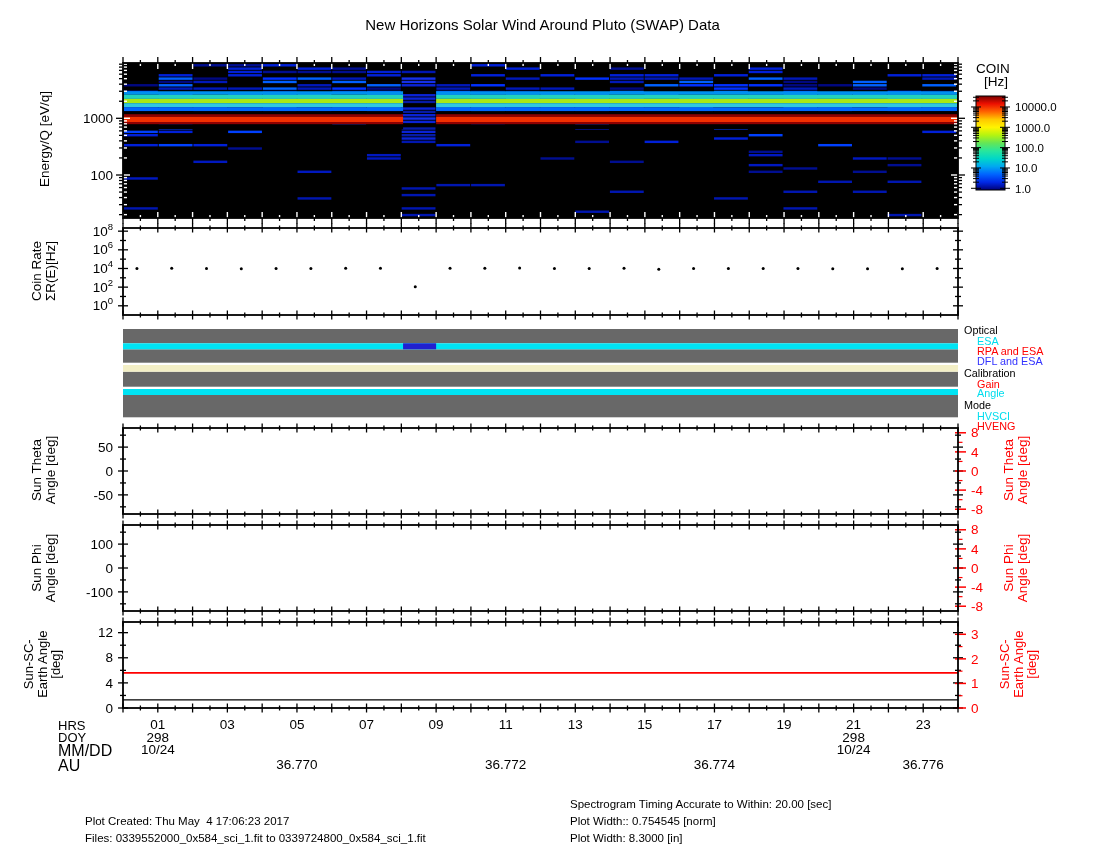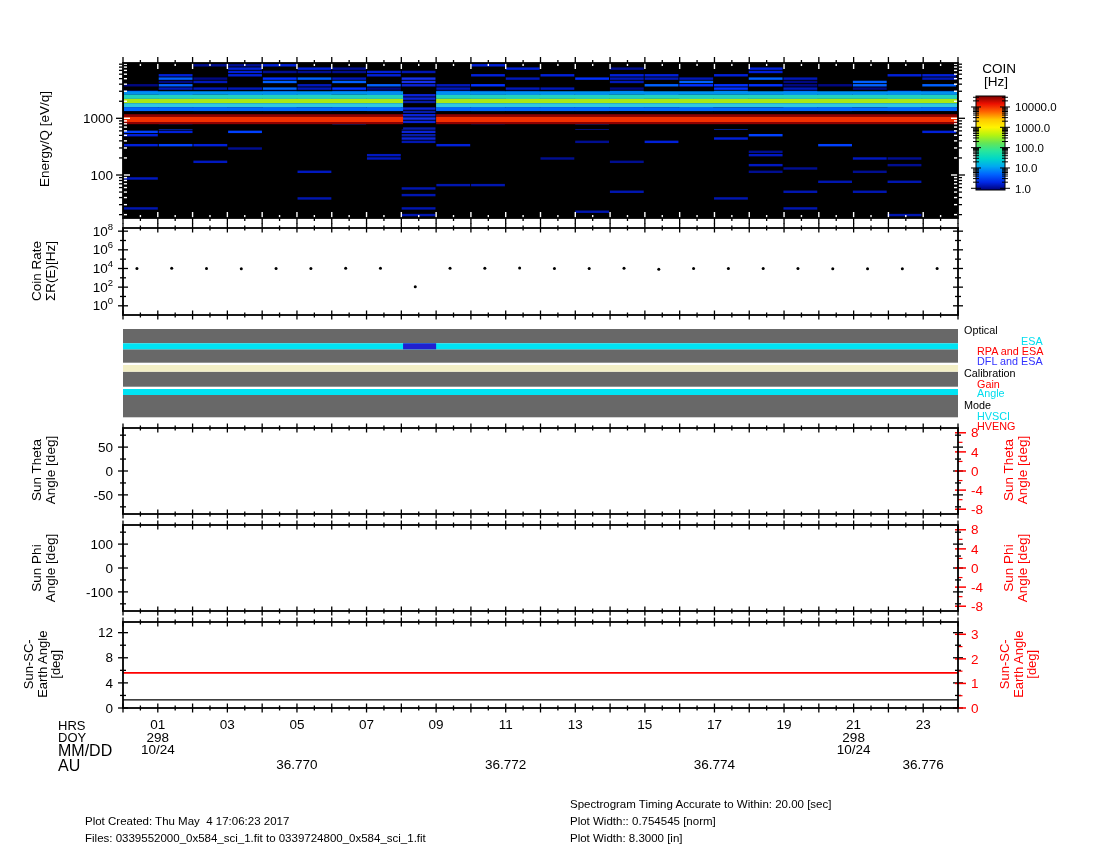--- a/index.html
+++ b/index.html
@@ -1279,22 +1279,23 @@
       <text x="157.79166666666666" y="741.5" font-size="13.5" fill="#000" text-anchor="middle" font-family="&quot;Liberation Sans&quot;,&quot;DejaVu Sans&quot;,sans-serif">298</text>
       <text x="853.625" y="741.5" font-size="13.5" fill="#000" text-anchor="middle" font-family="&quot;Liberation Sans&quot;,&quot;DejaVu Sans&quot;,sans-serif">298</text>
       <text x="157.79166666666666" y="754" font-size="13.5" fill="#000" text-anchor="middle" font-family="&quot;Liberation Sans&quot;,&quot;DejaVu Sans&quot;,sans-serif">10/24</text>
       <text x="853.625" y="754" font-size="13.5" fill="#000" text-anchor="middle" font-family="&quot;Liberation Sans&quot;,&quot;DejaVu Sans&quot;,sans-serif">10/24</text>
       <text x="296.95833333333337" y="769" font-size="13.5" fill="#000" text-anchor="middle" font-family="&quot;Liberation Sans&quot;,&quot;DejaVu Sans&quot;,sans-serif">36.770</text>
       <text x="505.7083333333333" y="769" font-size="13.5" fill="#000" text-anchor="middle" font-family="&quot;Liberation Sans&quot;,&quot;DejaVu Sans&quot;,sans-serif">36.772</text>
       <text x="714.4583333333334" y="769" font-size="13.5" fill="#000" text-anchor="middle" font-family="&quot;Liberation Sans&quot;,&quot;DejaVu Sans&quot;,sans-serif">36.774</text>
       <text x="923.2083333333334" y="769" font-size="13.5" fill="#000" text-anchor="middle" font-family="&quot;Liberation Sans&quot;,&quot;DejaVu Sans&quot;,sans-serif">36.776</text>
     </svg>
 
+  <div class="lbl title" style="left:125px;top:16px;width:835px;text-align:center;">New Horizons Solar Wind Around Pluto (SWAP) Data</div>
 
-  <div class="lbl" style="left:976px;top:61px;width:40px;text-align:right;font-size:13.5px;">COIN</div>
+  <div class="lbl" style="left:976px;top:61px;width:40px;text-align:left;font-size:13.5px;">COIN</div>
   <div class="lbl" style="left:976px;top:74px;width:40px;text-align:center;font-size:13.5px;">[Hz]</div>
 
   <div class="rot" style="left:-30px;top:132px;width:150px;">
     <div>Energy/Q [eV/q]</div>
   </div>
   <div class="rot" style="left:-31px;top:257px;width:150px;">
     <div>Coin Rate</div>
     <div>ΣR(E)[Hz]</div>
   </div>
   <div class="rot" style="left:-31px;top:456px;width:150px;">
@@ -1325,21 +1326,21 @@
     <div>[deg]</div>
   </div>
 
   <div class="lbl" style="left:58px;top:718px;font-size:13px;">HRS</div>
   <div class="lbl" style="left:58px;top:730px;font-size:13px;">DOY</div>
   <div class="lbl" style="left:58px;top:742px;font-size:16px;">MM/DD</div>
   <div class="lbl" style="left:58px;top:757px;font-size:16px;">AU</div>
 
   <div id="legend">
       <div class="lbl" style="left: 964px; top: 324px; font-size: 10.8px; color: rgb(0, 0, 0);">Optical</div>
-      <div class="lbl" style="left: 977px; top: 335px; font-size: 10.8px; color: rgb(0, 221, 238); margin-left: 44px;">ESA</div>
+      <div class="lbl" style="left: 977px; top: 335px; font-size: 10.8px; color: rgb(0, 221, 238);">ESA</div>
       <div class="lbl" style="left: 977px; top: 344.8px; font-size: 10.8px; color: rgb(255, 0, 0);">RPA and ESA</div>
       <div class="lbl" style="left: 977px; top: 354.6px; font-size: 10.8px; color: rgb(51, 51, 255);">DFL and ESA</div>
       <div class="lbl" style="left: 964px; top: 366.6px; font-size: 10.8px; color: rgb(0, 0, 0);">Calibration</div>
       <div class="lbl" style="left: 977px; top: 377.6px; font-size: 10.8px; color: rgb(255, 0, 0);">Gain</div>
       <div class="lbl" style="left: 977px; top: 387.4px; font-size: 10.8px; color: rgb(0, 221, 238);">Angle</div>
       <div class="lbl" style="left: 964px; top: 399.4px; font-size: 10.8px; color: rgb(0, 0, 0);">Mode</div>
       <div class="lbl" style="left: 977px; top: 410.4px; font-size: 10.8px; color: rgb(0, 221, 238);">HVSCI</div>
       <div class="lbl" style="left: 977px; top: 420.2px; font-size: 10.8px; color: rgb(255, 0, 0);">HVENG</div>
     </div>
 

